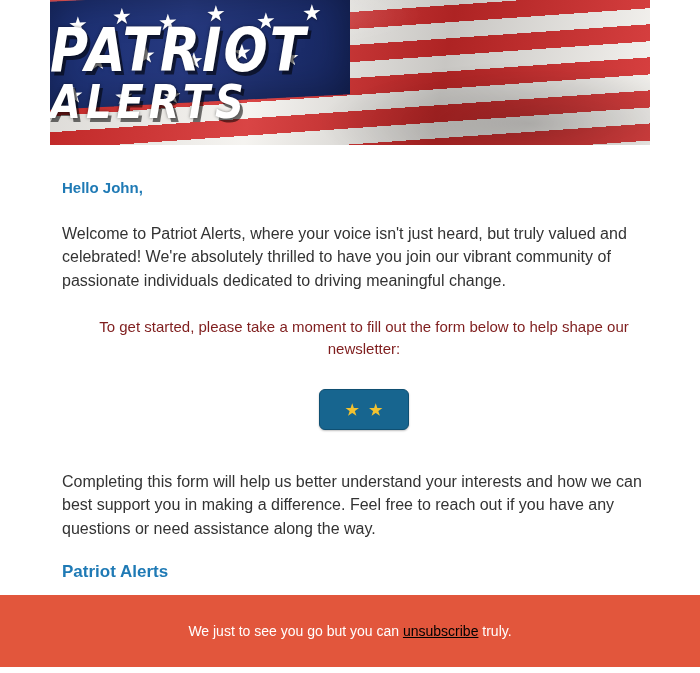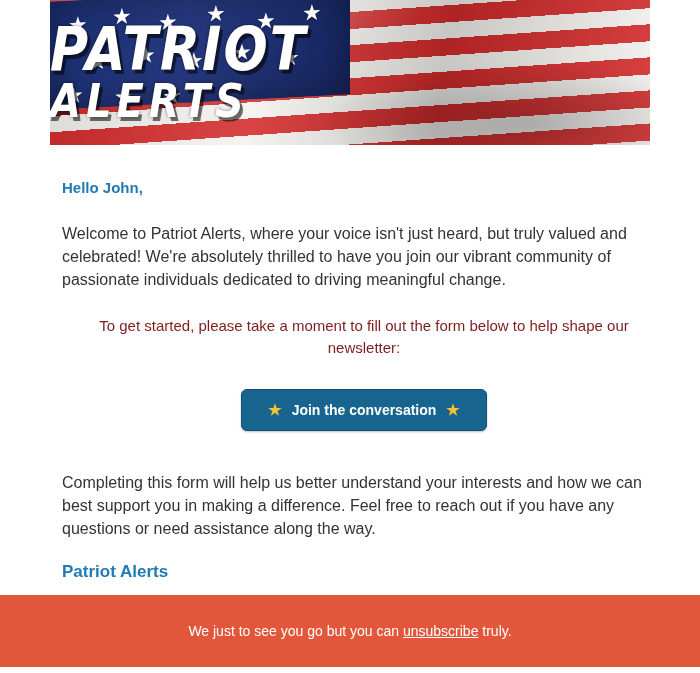--- a/index.html
+++ b/index.html
@@ -171,21 +171,21 @@
   .footer {
     background: #e2563c;
     height: 78px;
     display: flex;
     align-items: center;
     justify-content: center;
     color: #ffffff;
     font-size: 14px;
   }
   .footer a {
-    color: #ffffff;
+    color: #000000;
   }
   .footer-strip {
     height: 6px;
     background: #ffffff;
   }
 </style>
 </head>
 <body>
 
 <div class="email-wrap">
@@ -215,21 +215,20 @@
   </div>
 
   <div class="body-content">
     <p class="greeting">Hello John,</p>
     <p class="para">Welcome to Patriot Alerts, where your voice isn't just heard, but truly valued and celebrated! We're absolutely thrilled to have you join our vibrant community of passionate individuals dedicated to driving meaningful change.</p>
     <p class="cta-lead">To get started, please take a moment to fill out the form below to help shape our newsletter:</p>
 
     <div class="btn-row">
       <a class="cta-button" href="#">
         <span class="star-ic">★</span>
-        <span>Join the conversation</span>
         <span class="star-ic">★</span>
       </a>
     </div>
 
     <p class="para para-last">Completing this form will help us better understand your interests and how we can best support you in making a difference. Feel free to reach out if you have any questions or need assistance along the way.</p>
     <p class="signature">Patriot Alerts</p>
   </div>
 
   <div class="footer">
     <span>

